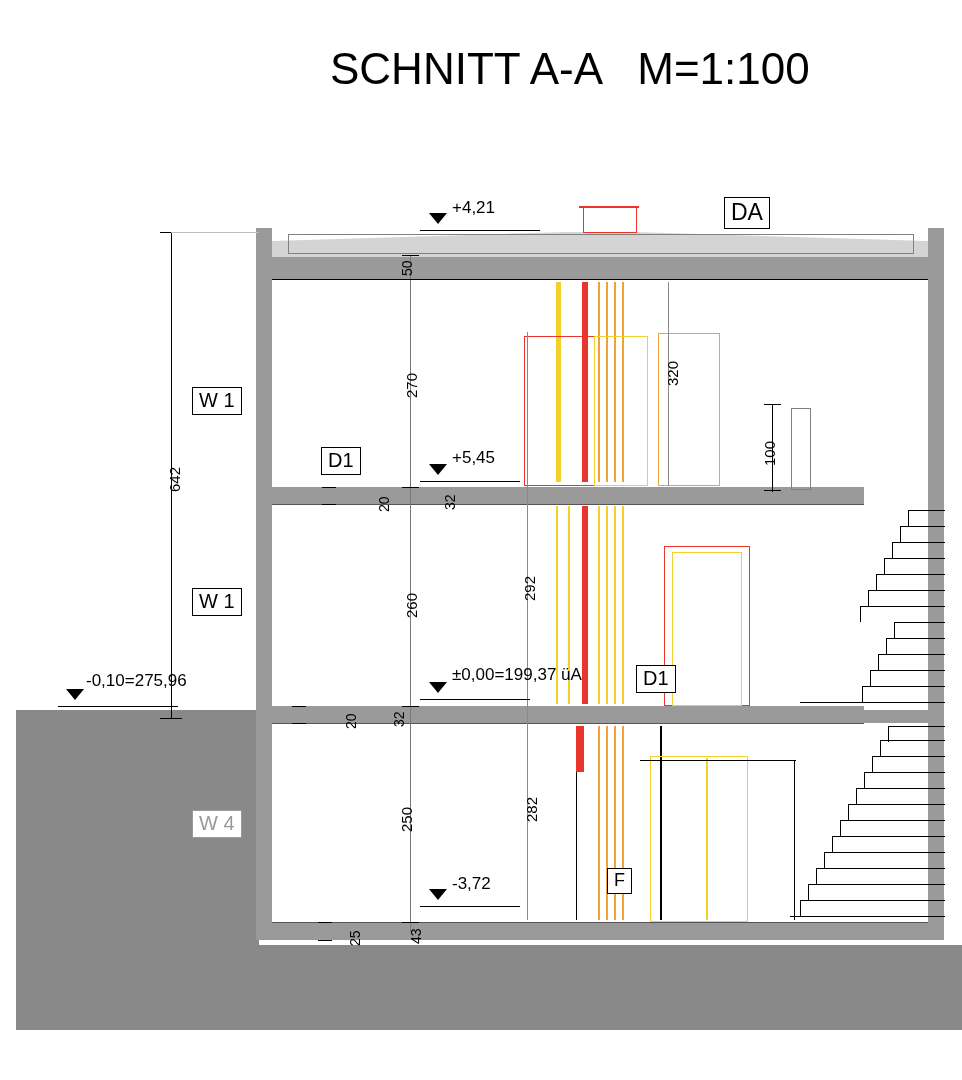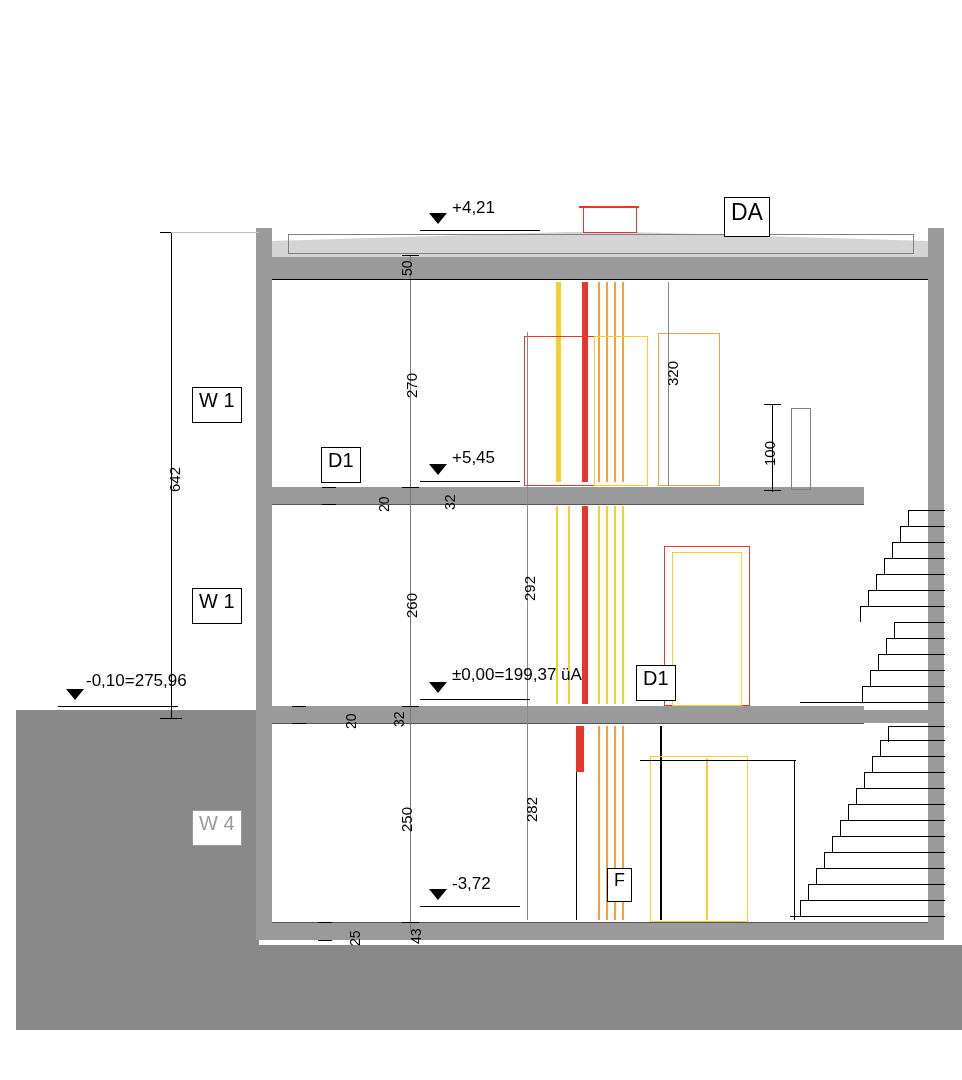--- a/index.html
+++ b/index.html
@@ -43,21 +43,21 @@
     white-space: pre;
   }
   .vert {
     transform-origin: left top;
     transform: rotate(-90deg);
   }
   .boxlbl {
     position: absolute;
     border: 1px solid #000;
     font-size: 17px;
-    padding: 1px 6px 10px 6px;
+    padding: 1px 6px 2px 6px;
     background: #ffffff;
     color: #000;
     white-space: pre;
   }
   .boxlbl.gray { color: #9a9a9a; border-color: #9a9a9a; }
   
   .tri {
     position: absolute;
     width: 0; height: 0;
     border-left: 9px solid transparent;
@@ -73,20 +73,21 @@
   .blackrect { position: absolute; border: 1px solid #000; }
   .grayrect { position: absolute; border: 1px solid #808080; }
   .stair { position: absolute; }
   .stair div { position: absolute; background: #000; }
 </style>
 </head>
 <body>
 
 <div id="sheet">
 
+  <div class="title">SCHNITT A-A   M=1:100</div>
 
   <div class="rect fillgray" style="left:16px; top:710px; width:243px; height:235px;"></div>
   <div class="rect fillgray" style="left:16px; top:945px; width:946px; height:85px;"></div>
 
   <div class="rect fillwall" style="left:256px; top:228px; width:16px; height:712px;"></div>
   <div class="rect fillwall" style="left:928px; top:228px; width:16px; height:712px;"></div>
 
   <div class="rect fillwall" style="left:256px; top:923px; width:688px; height:17px;"></div>
 
   <div class="rect fillwall" style="left:256px; top:706px; width:608px; height:17px;"></div>

